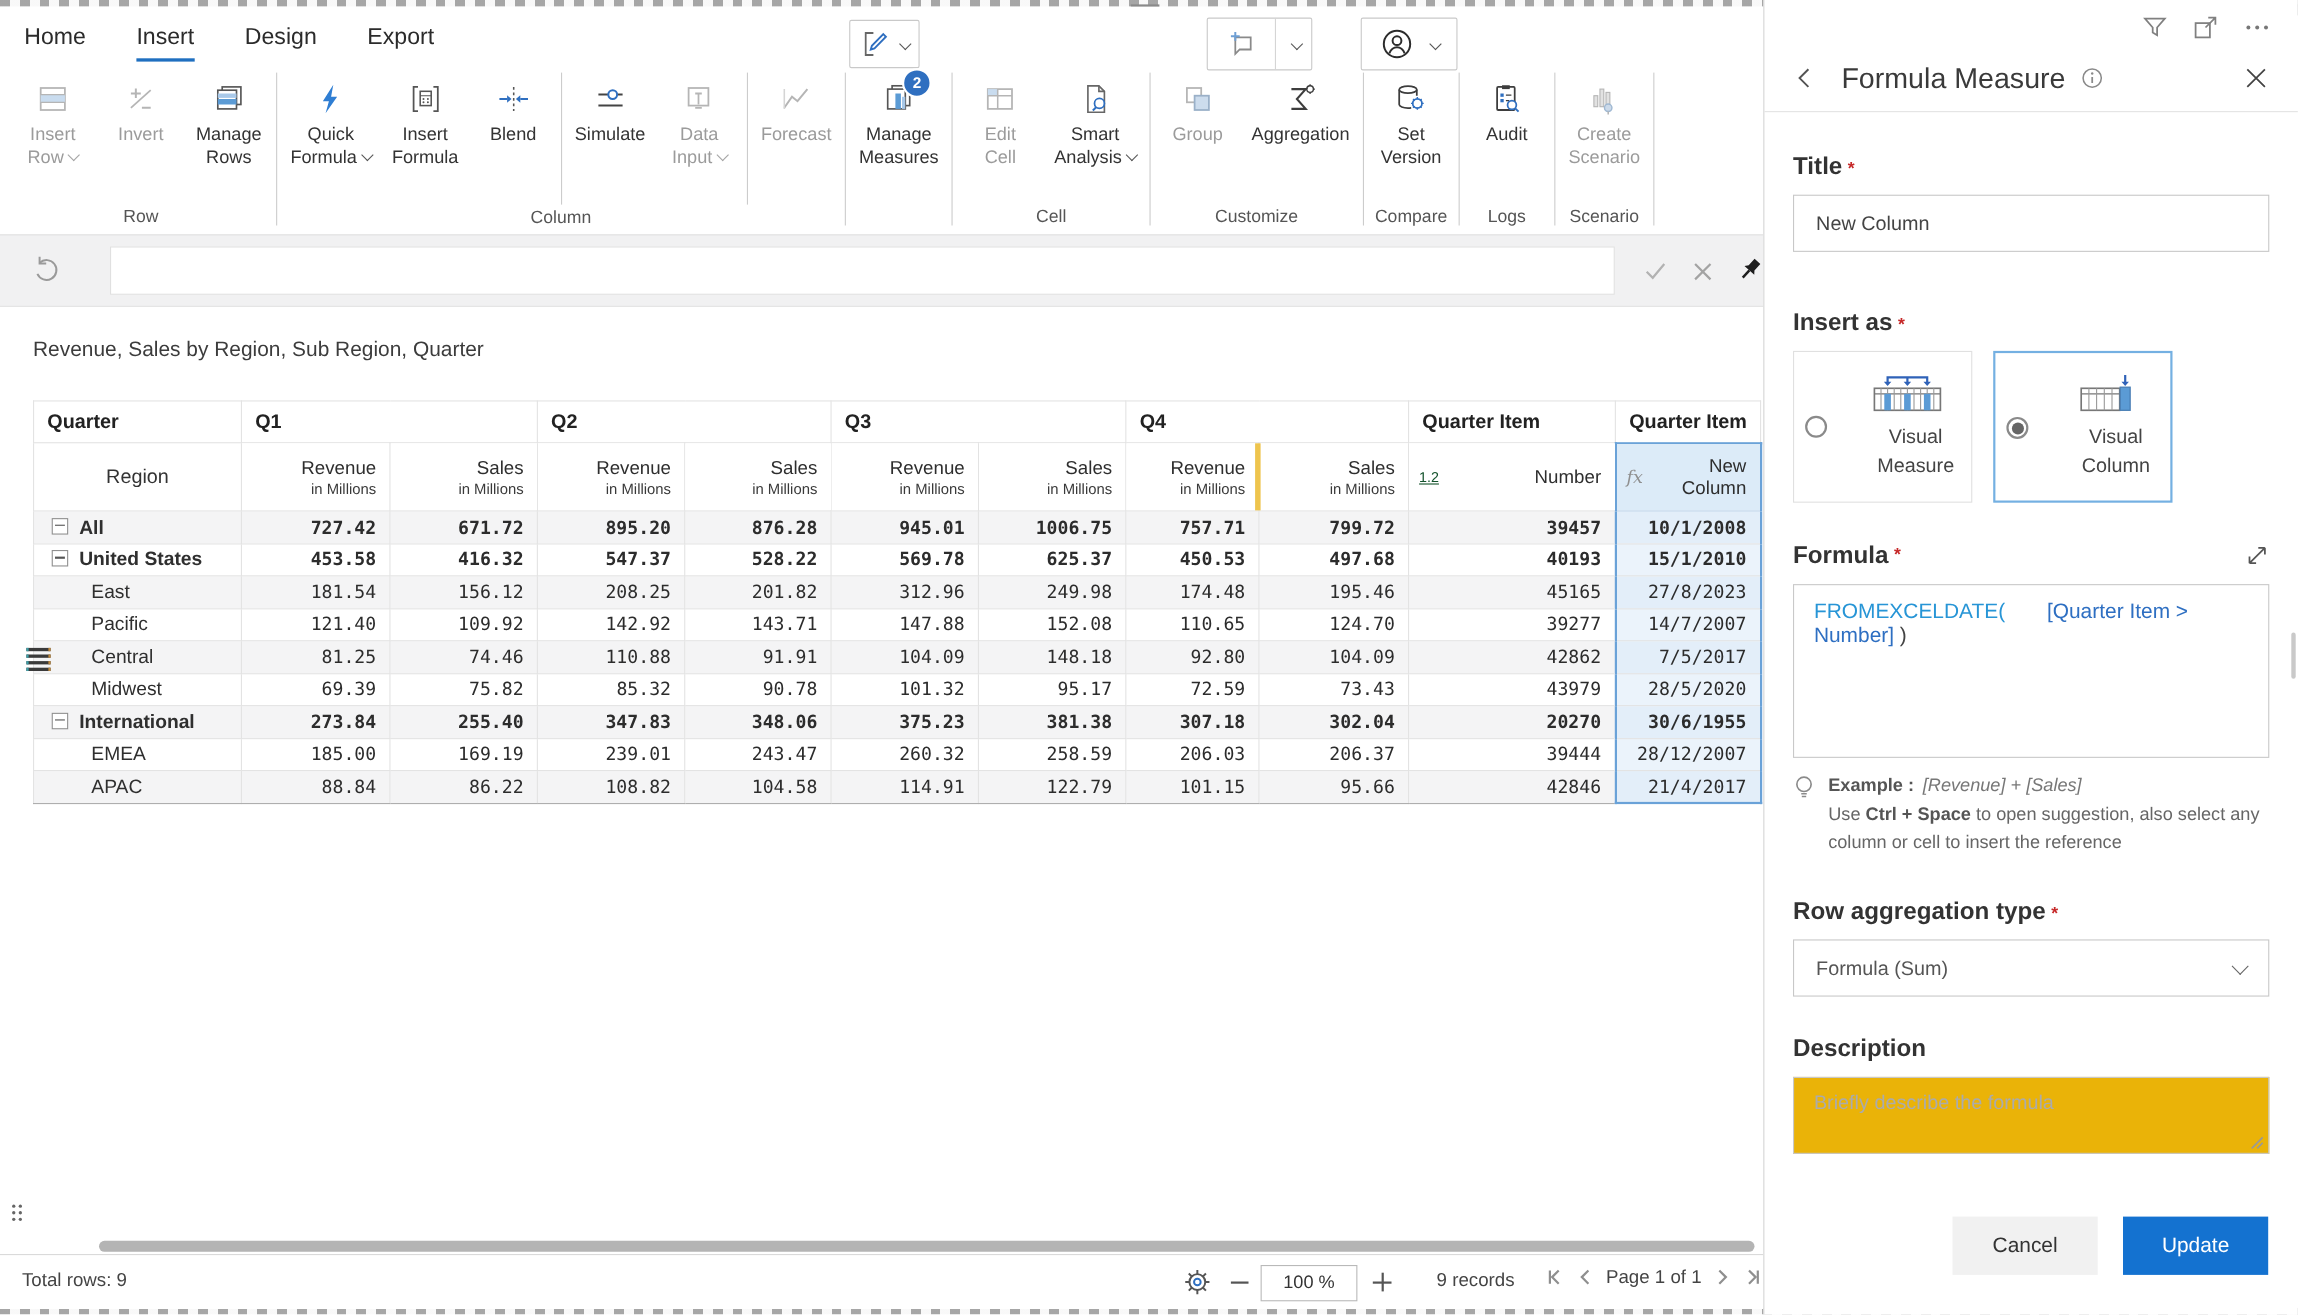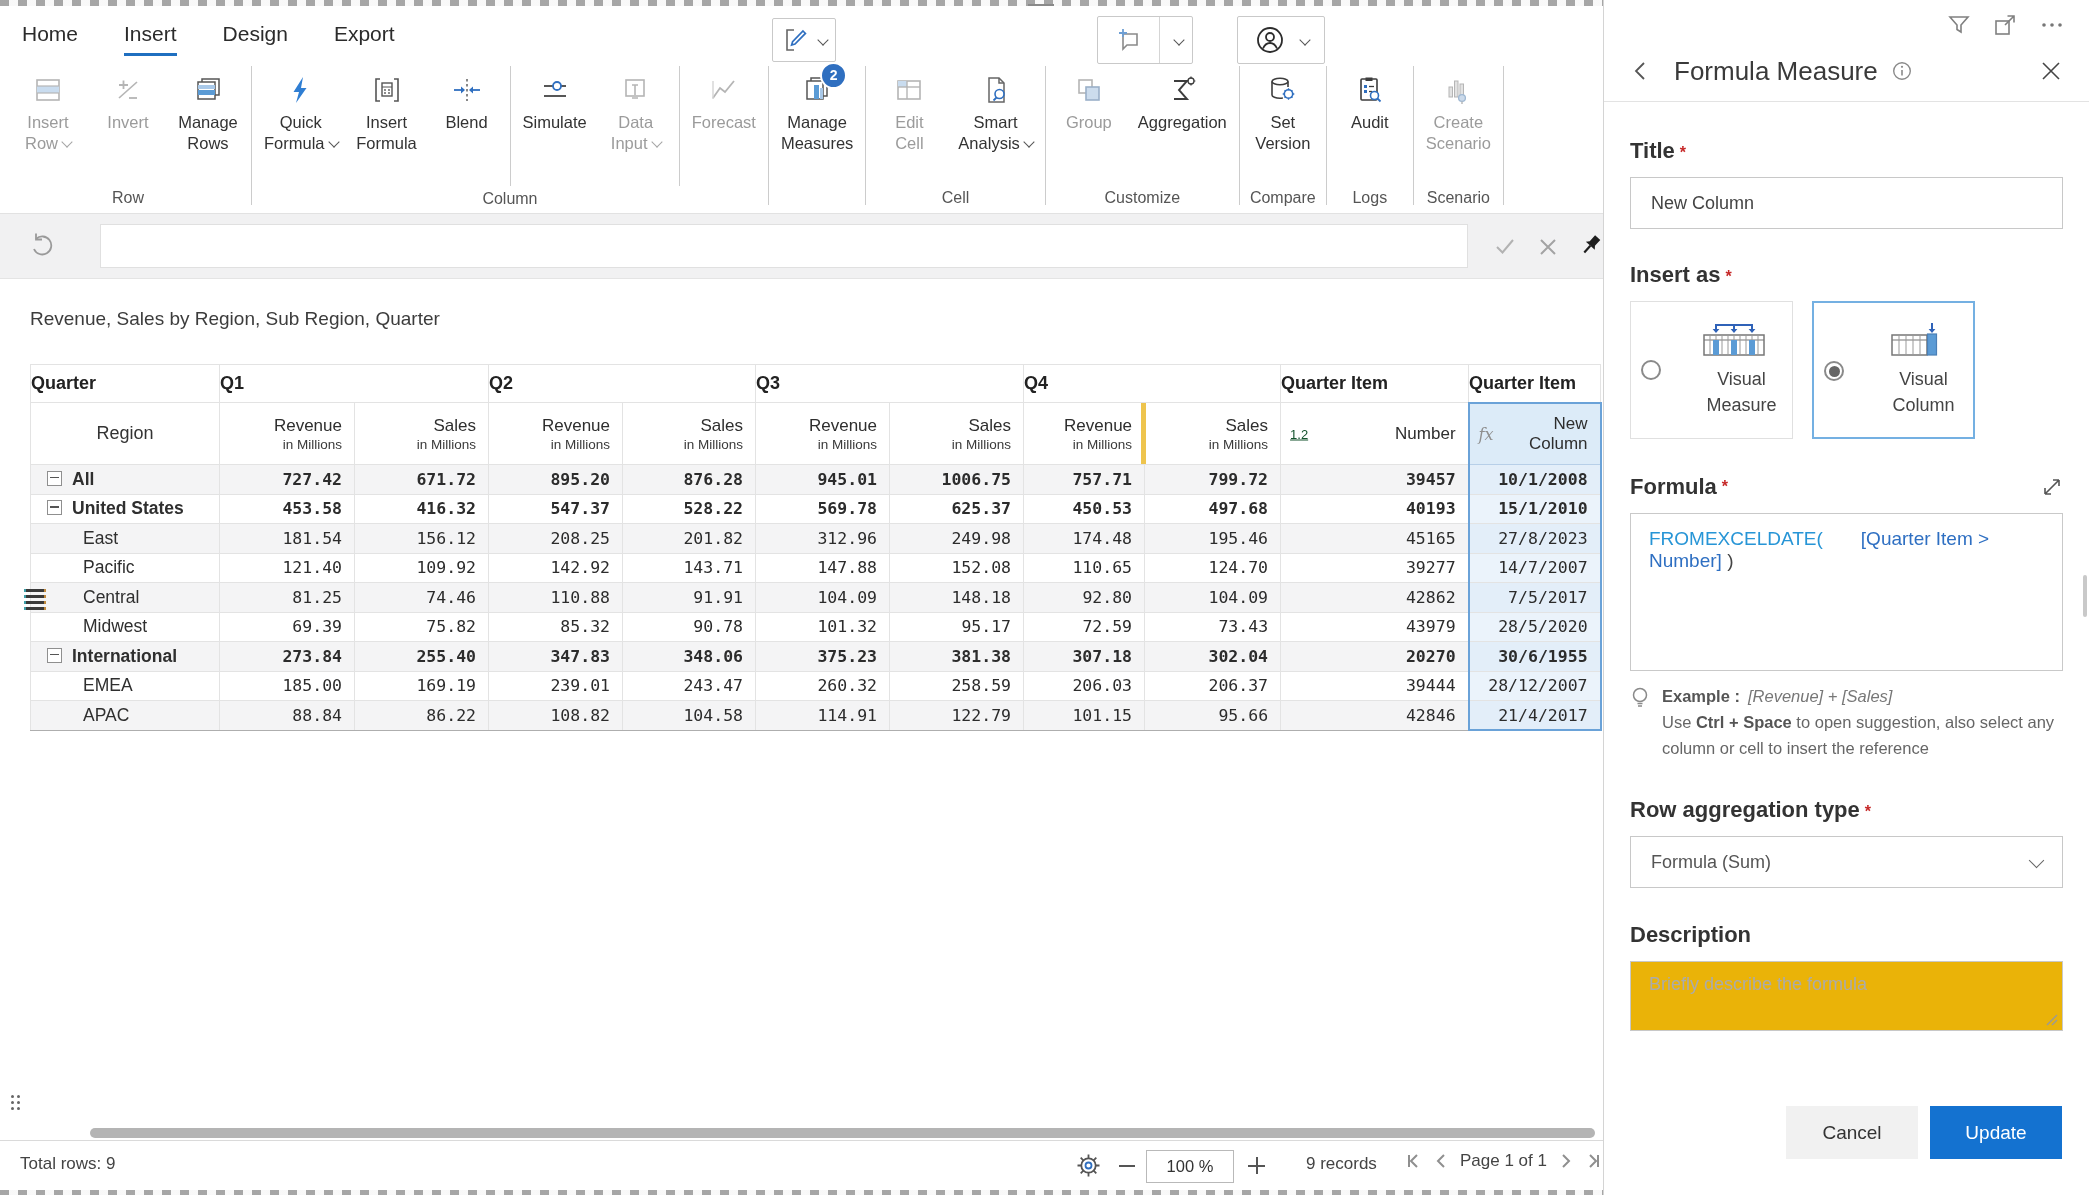--- a/index.html
+++ b/index.html
@@ -44,21 +44,21 @@
         border-top:1px solid #e2e2e2;border-bottom:1px solid #e4e4e4;box-sizing:border-box;}
   .fbar .undo{position:absolute;left:26px;top:16px}
   .fbar input{position:absolute;left:100px;top:10px;width:1368px;height:44px;border:1px solid #e0e0e0;
               background:#fff;box-sizing:border-box;font-size:16px;padding:0 12px;outline:none;}
   .fbar .fico{position:absolute;top:21px;}
   
   .content{position:absolute;top:280px;left:0;width:1603px;height:846px;background:#fff;}
   .vtitle{position:absolute;left:30px;top:28px;font-size:19px;color:#3c3c3c;}
   .pv{position:absolute;left:30px;top:84px;border-collapse:collapse;table-layout:fixed;width:1570px;}
   .pv th,.pv td{border:1px solid #e3e3e3;padding:0;box-sizing:border-box;}
-  .pv .h1 th{height:38px;text-align:left;font-size:18px;font-weight:bold;color:#222;background:#fff;}
+  .pv .h1 th{height:38px;text-align:left;padding-left:12px;font-size:18px;font-weight:bold;color:#222;background:#fff;}
   .pv .h2 th{height:62px;background:#fff;font-weight:normal;vertical-align:middle;}
   .pv .h2 th.rg{font-size:18px;color:#333;text-align:center;}
   .pv .h2 th.m{position:relative;padding-right:12px;text-align:right;}
   .m1{display:block;font-size:17px;color:#2e2e2e;}
   .m2{display:block;font-size:13.5px;color:#3a3a3a;margin-top:1px;}
   th.q4r::after{content:"";position:absolute;right:-2px;top:0;bottom:0;width:5px;background:#eec44d;z-index:3;}
   .tnum{position:absolute;left:9px;top:50%;transform:translateY(-50%);font-size:13px;color:#14532d;
         text-decoration:underline;}
   .numlab{display:block;font-size:17px;color:#2e2e2e;}
   .tfx{position:absolute;left:9px;top:50%;transform:translateY(-50%);font-size:16px;color:#8f8f8f;
@@ -109,21 +109,21 @@
   .phead{position:absolute;top:42px;left:0;right:0;height:58px;display:flex;align-items:center;padding:0 26px;justify-content:flex-end;}
   .ptitle{font-size:26px;color:#3a3a3a;margin-left:22px;}
   .pinfo{margin-left:14px;}
   .pclose{margin-left:auto;}
   .phr{position:absolute;top:101px;left:0;right:0;border-top:1px solid #e3e3e3;}
   .pbody{position:absolute;top:101px;left:0;right:0;bottom:0;padding:37px 26px 0;box-sizing:border-box;}
   .flabel{font-size:22px;font-weight:bold;color:#333;}
   .req{color:#c62828;margin-left:5px;font-weight:bold;}
   .tinput{margin-top:13px;width:100%;height:52px;border:1px solid #c8c8c8;box-sizing:border-box;
           font-size:18px;color:#444;padding:0 20px;outline:none;font-family:inherit;background:#fff;}
-  .insertas{margin-top:33px;}
+  .insertas{margin-top:51px;}
   .cards{display:flex;gap:19px;margin-top:13px;}
   .card{position:relative;width:163px;height:138px;border:1px solid #e0e0e0;background:#fff;
         display:flex;flex-direction:column;align-items:center;justify-content:center;box-sizing:border-box;padding-left:42px;}
   .card.sel{border:2px solid #74b0e2;}
   .radio{position:absolute;left:10px;top:58px;width:20px;height:20px;border:2px solid #8a8a8a;
          border-radius:50%;box-sizing:border-box;background:#fff;}
   .radio.on::after{content:"";position:absolute;left:2.5px;top:2.5px;width:11px;height:11px;
          border-radius:50%;background:#666;}
   .cardlab{margin-top:8px;font-size:18px;color:#444;text-align:center;line-height:26px;margin-left:18px;}
   .frmrow{margin-top:35px;display:flex;align-items:center;}
@@ -139,21 +139,21 @@
   .rowagg{margin-top:36px;}
   .selbox{margin-top:13px;height:52px;border:1px solid #c8c8c8;display:flex;align-items:center;
           padding:0 20px;font-size:18px;color:#555;box-sizing:border-box;background:#fff;}
   .selbox .chv{width:10px;height:10px;margin-left:auto;color:#666;margin-bottom:4px;}
   .descr{margin-top:34px;}
   .ta-wrap{position:relative;margin-top:13px;}
   .ta{width:100%;height:70px;border:1px solid #c8c8c8;box-sizing:border-box;resize:none;
       font-family:inherit;font-size:18px;padding:12px 18px;color:#444;outline:none;background:#eab308;}
   .ta::placeholder{color:#ababab;}
   .tagrip{position:absolute;right:4px;bottom:8px;pointer-events:none;}
-  .pfoot{position:absolute;bottom:36px;right:27px;display:flex;gap:12px;}
+  .pfoot{position:absolute;bottom:36px;right:27px;display:flex;gap:23px;}
   .btn{width:132px;height:53px;display:flex;align-items:center;justify-content:center;
        font-size:19px;border:none;cursor:pointer;font-family:inherit;}
   .btn.cancel{background:#f1f1f1;color:#333;}
   .btn.update{background:#1472d0;color:#fff;}
   .pscroll{position:absolute;right:2px;top:575px;width:4px;height:42px;background:#c9c9c9;border-radius:2px;}
 </style>
 </head>
 <body>
 
 <div class="ants top"></div>

